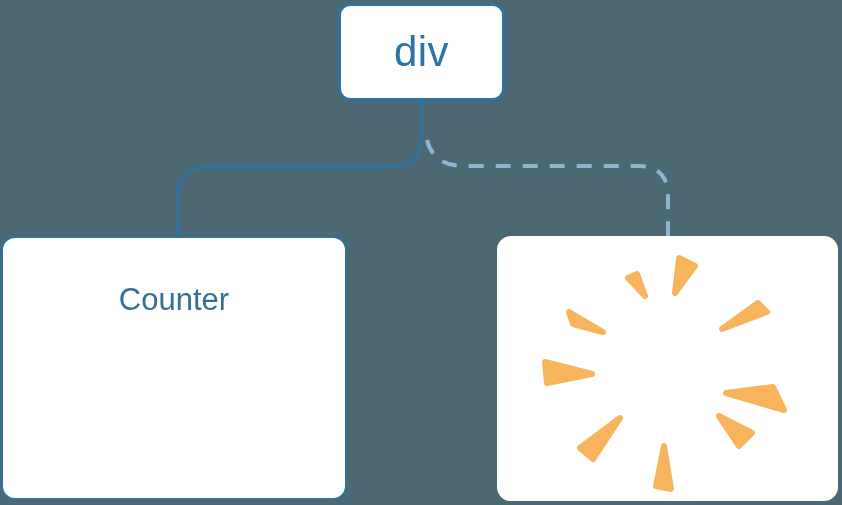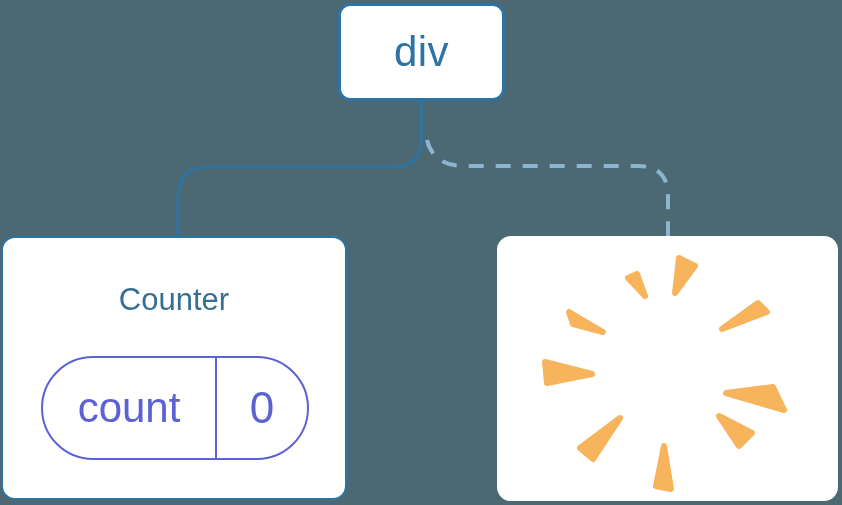--- a/index.html
+++ b/index.html
@@ -132,28 +132,20 @@
     <path class="link-dashed" d="M427,140 C431,157 444,166 464,166 L638,166 Q668,166 668,196 L668,237"></path>
     <path class="link-solid" d="M421.5,101 L421.5,139 Q421.5,167 391.5,167 L208,167 Q178,167 178,197 L178,237"></path>
   </svg>
 
   <div class="node node-root">
     <span class="root-label">div</span>
   </div>
 
   <div class="node node-counter">
     <div class="counter-title">Counter</div>
-    <div class="state-pill">
-      <div class="state-key-cell">
-        <span class="state-key">count</span>
-      </div>
-      <div class="state-value-cell">
-        <span class="state-value">0</span>
-      </div>
-    </div>
   </div>
 
   <div class="node node-poof">
     <svg class="poof-svg" viewBox="0 0 341 265" aria-hidden="true">
       <polygon class="spark" points="131,42 140,38 148,60"></polygon>
       <polygon class="spark" points="182,22 198,30 178,57"></polygon>
       <polygon class="spark" points="261,67 270,76 225,93"></polygon>
       <polygon class="spark" points="72,76 76,88 106,96"></polygon>
       <polygon class="spark" points="48,126 50,147 95,138"></polygon>
       <polygon class="spark" points="276,151 287,174 229,157"></polygon>

